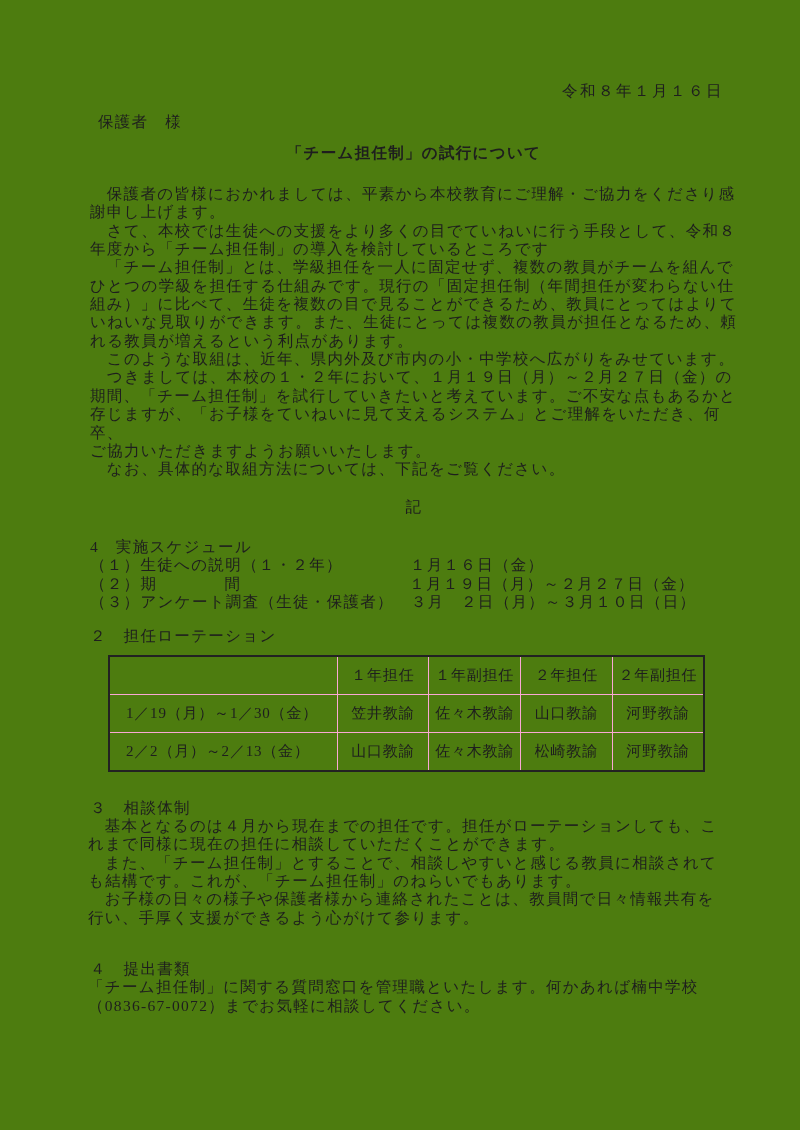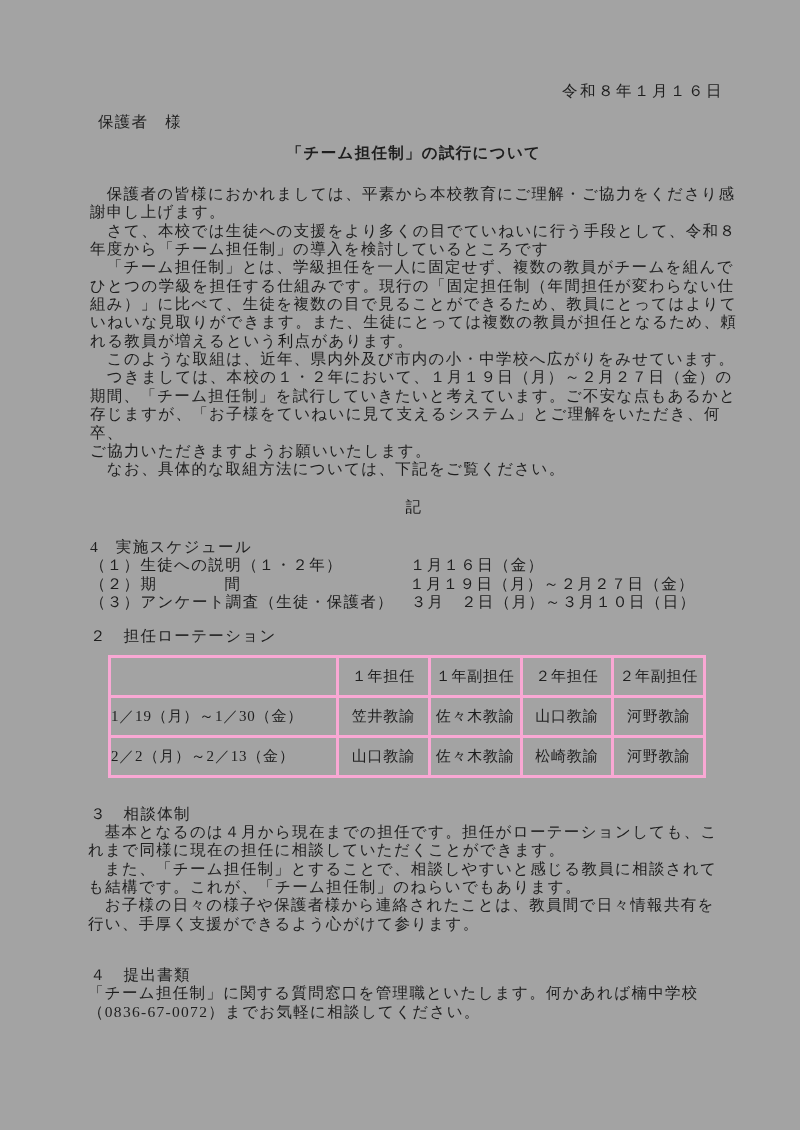--- a/index.html
+++ b/index.html
@@ -5,21 +5,21 @@
   html, body {
     margin: 0;
     padding: 0;
     background: #ffffff;
   }
   .page {
     position: relative;
     width: 800px;
     height: 1130px;
     box-sizing: border-box;
-    background: #a3a3a3;
+    background: #4d7c0f;
     padding: 82px 62px 0 90px;
     font-family: "Liberation Serif", "DejaVu Serif", serif;
     font-size: 15.5px;
     letter-spacing: 1.3px;
     line-height: 18.35px;
     color: #1e1e1e;
     overflow: hidden;
   }
   .date {
     text-align: right;
@@ -64,35 +64,35 @@
   table.rotation {
     margin-top: 9px;
     margin-left: 18px;
     border-collapse: collapse;
     table-layout: fixed;
     width: 595px;
     border: 2px solid #222222;
   }
   table.rotation th,
   table.rotation td {
-    border: 3px solid #f9a8d4;
+    border: 1px solid #f9a8d4;
     height: 37px;
     padding: 0;
     font-weight: normal;
     text-align: center;
     vertical-align: middle;
     font-size: 15px;
     letter-spacing: 0.8px;
     overflow: hidden;
   }
   table.rotation col.c-date { width: 228px; }
   table.rotation col.c-t { width: 91.75px; }
   table.rotation td.datecell {
     text-align: left;
-    padding-left: 0;
+    padding-left: 16px;
   }
 </style>
 </head>
 <body>
 
 <div class="page">
 
   <div class="date">令和８年１月１６日</div>
 
   <div class="recipient">保護者　様</div>

